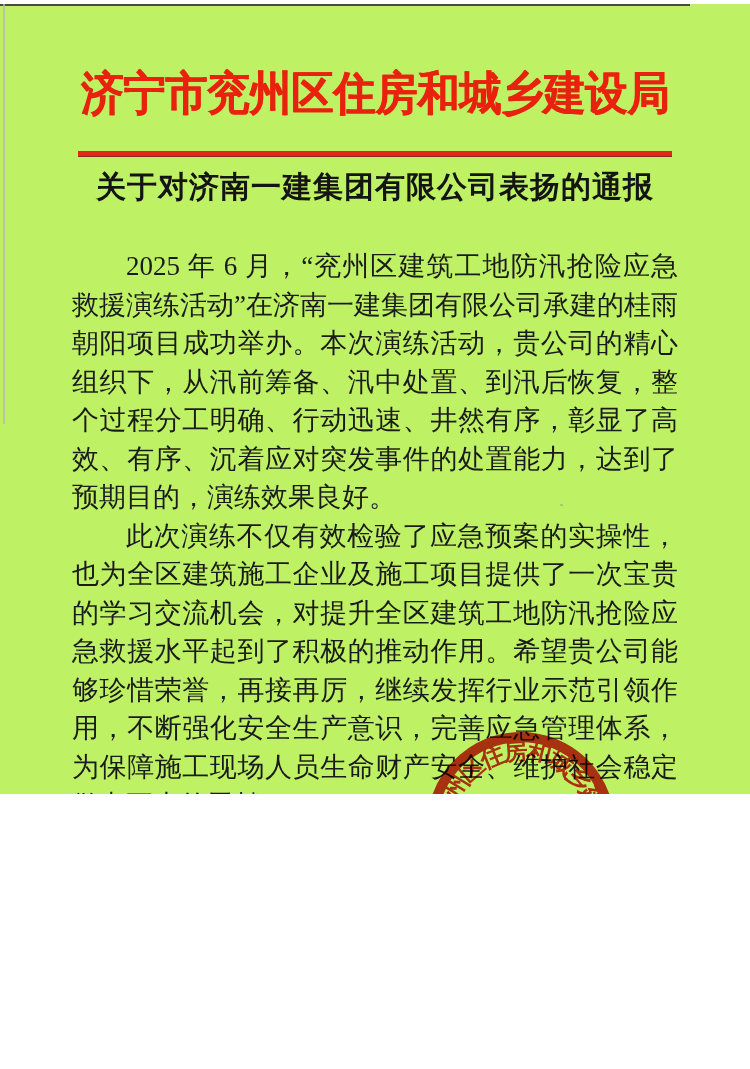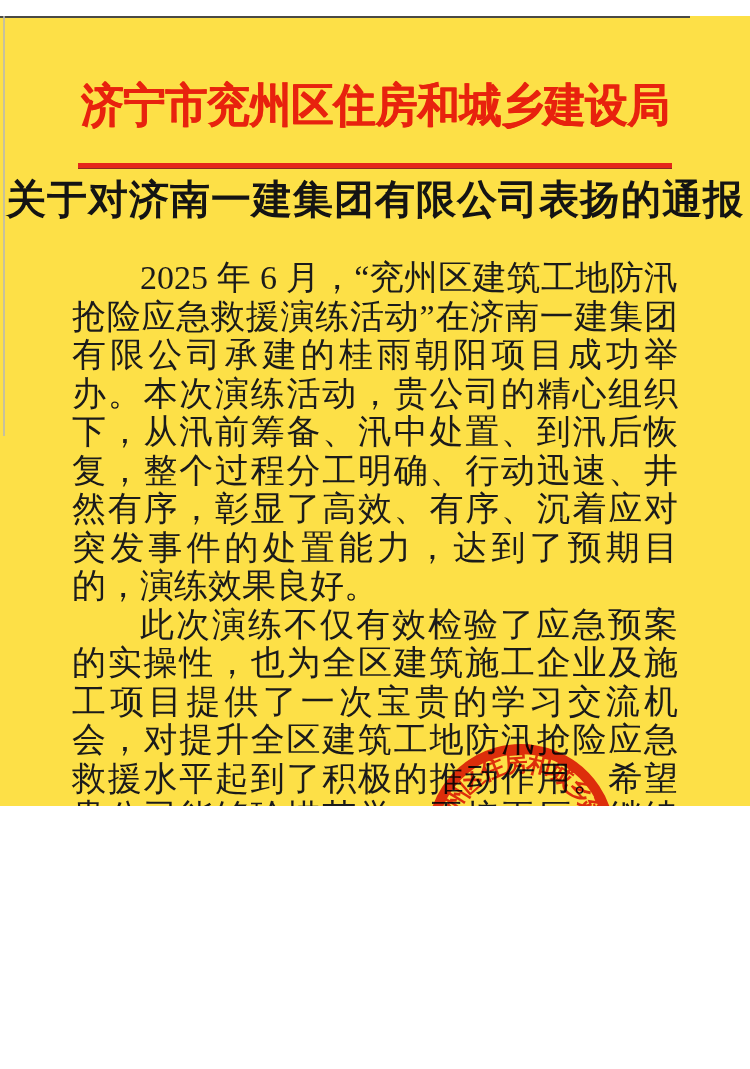--- a/index.html
+++ b/index.html
@@ -1,18 +1,18 @@
 <!DOCTYPE html>
 <html><head>
 <meta charset="utf-8">
 <style>
   html,body{margin:0;padding:0;background:#ffffff;}
   .page{
-    position:relative;width:750px;height:790px;background:#fde047;
-    overflow:hidden;margin:16px auto;
+    position:relative;width:750px;height:790px;background:#bef264;
+    overflow:hidden;margin:4px auto;
     font-family:"Liberation Serif","DejaVu Serif",serif;
   }
   
   .scan-top{position:absolute;top:0;left:0;width:690px;height:2px;background:#4a4a44;}
   .scan-left{position:absolute;top:0;left:3px;width:2px;height:420px;background:#b9b9b1;opacity:.8;}
   .speck{position:absolute;border-radius:50%;background:#8f8f86;opacity:.55;}
 
   
   .agency{
     position:absolute;top:58px;left:0;width:100%;margin:0;
@@ -20,27 +20,27 @@
     color:#e8220e;letter-spacing:0px;transform:scaleY(1.1);
     text-shadow:1px 0 0 #e8220e;
   }
   .red-rule{
     position:absolute;top:147px;left:78px;width:594px;height:5px;
     background:#e5261a;border-bottom:1px solid #8c2a22;
   }
   .doc-title{
     position:absolute;top:161px;left:0;width:100%;margin:0;
     text-align:center;font-family:"Liberation Sans","DejaVu Sans",sans-serif;
-    font-size:40px;line-height:44px;font-weight:700;color:#141414;letter-spacing:1px;
+    font-size:30px;line-height:44px;font-weight:700;color:#141414;letter-spacing:1px;
   }
 
   
   .body{
     position:absolute;top:243px;left:72px;width:606px;
-    font-size:34px;line-height:38.5px;color:#1b1b1b;
+    font-size:27px;line-height:38.5px;color:#1b1b1b;
     text-align:justify;
   }
   .body p{margin:0;text-indent:2em;}
 
   
   .signature{position:absolute;top:832px;left:352px;width:330px;text-align:center;color:#141414;}
   .sig-agency{font-size:23.5px;line-height:30px;}
   .sig-date{font-size:23.5px;line-height:30px;margin-top:12px;padding-left:22px;letter-spacing:2px;}
 
   

